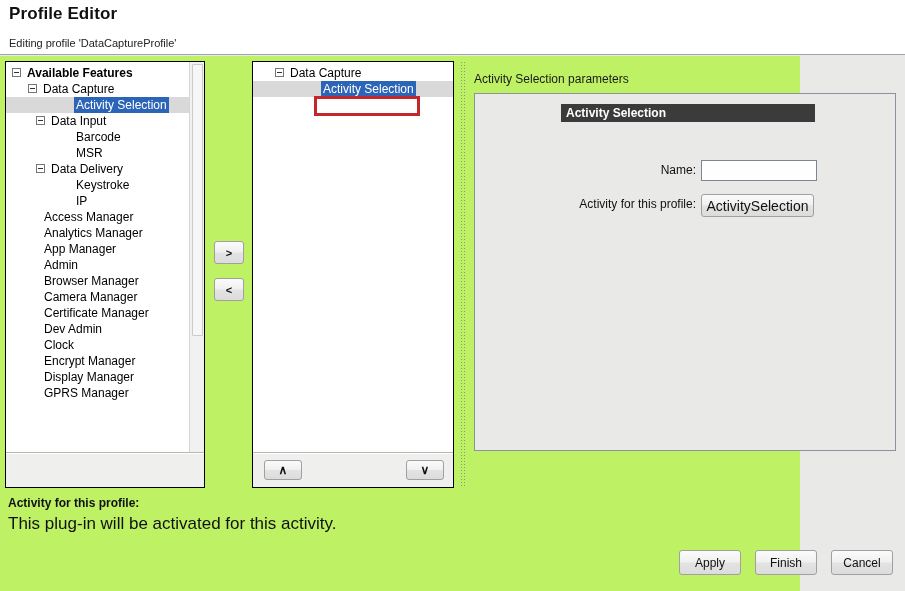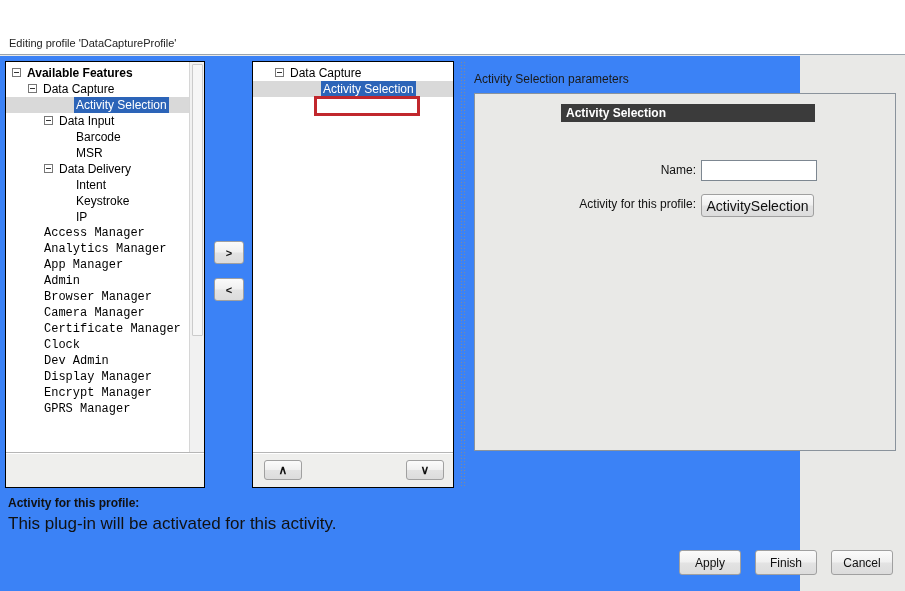--- a/index.html
+++ b/index.html
@@ -45,21 +45,21 @@
     color: #222;
   }
 
   
   #workarea {
     position: absolute;
     left: 0;
     top: 56px;
     width: 800px;
     height: 535px;
-    background: #3b82f6;
+    background: #bef264;
   }
 
   
   #left-col {
     position: absolute;
     left: 5px;
     top: 5px;
     width: 200px;
     height: 427px;
     border: 1px solid #000;
@@ -133,22 +133,22 @@
     left: 1px;
     right: 1px;
     top: 3px;
     height: 1px;
     background: #333;
     font-style: normal;
   }
 
   .ind0 { padding-left: 6px; }
   .ind1 { padding-left: 22px; }
-  .ind2 { padding-left: 38px; }
-  .noexp-ind1 { padding-left: 36px; font-family: Liberation Mono, monospace; }
+  .ind2 { padding-left: 30px; }
+  .noexp-ind1 { padding-left: 36px; }
   .noexp-ind3 { padding-left: 68px; }
 
   
   .vscroll {
     position: absolute;
     top: 0;
     width: 15px;
     background: #f1f1f1;
     border-left: 1px solid #d6d6d6;
     box-sizing: border-box;
@@ -396,49 +396,49 @@
     font-size: 12px;
   }
   #btn-apply  { left: 679px; }
   #btn-finish { left: 755px; }
   #btn-cancel { left: 831px; }
 </style>
 </head>
 <body>
 
 <div id="header">
+  <div id="page-title">Profile Editor</div>
   <div id="page-subtitle">Editing profile 'DataCaptureProfile'</div>
 </div>
 
 <div id="workarea">
 
   <div id="left-col">
     <div id="left-tree-wrap">
       <ul class="tree" id="tree-available">
           <li class="tnode bold ind0"><span class="expander"><i></i></span><span class="lbl">Available Features</span></li>
           <li class="tnode ind1"><span class="expander"><i></i></span><span class="lbl">Data Capture</span></li>
           <li class="tnode selected noexp-ind3"><span class="lbl">Activity Selection</span></li>
           <li class="tnode ind2"><span class="expander"><i></i></span><span class="lbl">Data Input</span></li>
           <li class="tnode noexp-ind3"><span class="lbl">Barcode</span></li>
           <li class="tnode noexp-ind3"><span class="lbl">MSR</span></li>
           <li class="tnode ind2"><span class="expander"><i></i></span><span class="lbl">Data Delivery</span></li>
-          <li class="tnode noexp-ind3"><span class="lbl">Intent</span></li>
           <li class="tnode noexp-ind3"><span class="lbl">Keystroke</span></li>
           <li class="tnode noexp-ind3"><span class="lbl">IP</span></li>
           <li class="tnode noexp-ind1"><span class="lbl">Access Manager</span></li>
           <li class="tnode noexp-ind1"><span class="lbl">Analytics Manager</span></li>
           <li class="tnode noexp-ind1"><span class="lbl">App Manager</span></li>
           <li class="tnode noexp-ind1"><span class="lbl">Admin</span></li>
           <li class="tnode noexp-ind1"><span class="lbl">Browser Manager</span></li>
           <li class="tnode noexp-ind1"><span class="lbl">Camera Manager</span></li>
           <li class="tnode noexp-ind1"><span class="lbl">Certificate Manager</span></li>
+          <li class="tnode noexp-ind1"><span class="lbl">Dev Admin</span></li>
           <li class="tnode noexp-ind1"><span class="lbl">Clock</span></li>
-          <li class="tnode noexp-ind1"><span class="lbl">Dev Admin</span></li>
+          <li class="tnode noexp-ind1"><span class="lbl">Encrypt Manager</span></li>
           <li class="tnode noexp-ind1"><span class="lbl">Display Manager</span></li>
-          <li class="tnode noexp-ind1"><span class="lbl">Encrypt Manager</span></li>
           <li class="tnode noexp-ind1"><span class="lbl">GPRS Manager</span></li>
         </ul>
       <div class="vscroll" style="right:0; top:0; height:390px;">
         <div class="thumb" style="top:2px; height:272px;"></div>
       </div>
     </div>
     <div id="left-footerpad"></div>
   </div>
 
   <div id="arrow-col">

